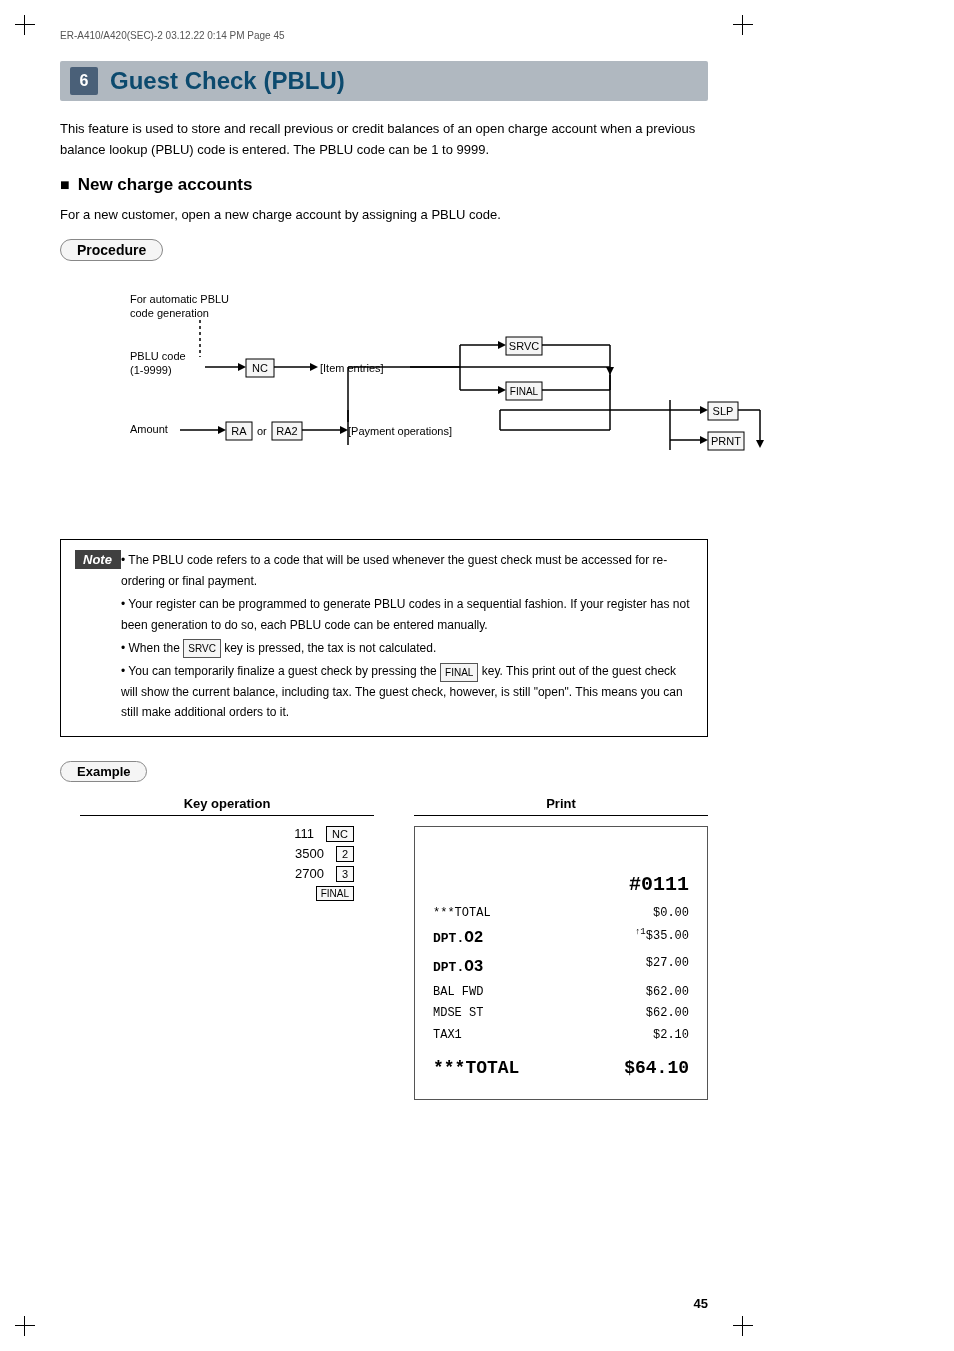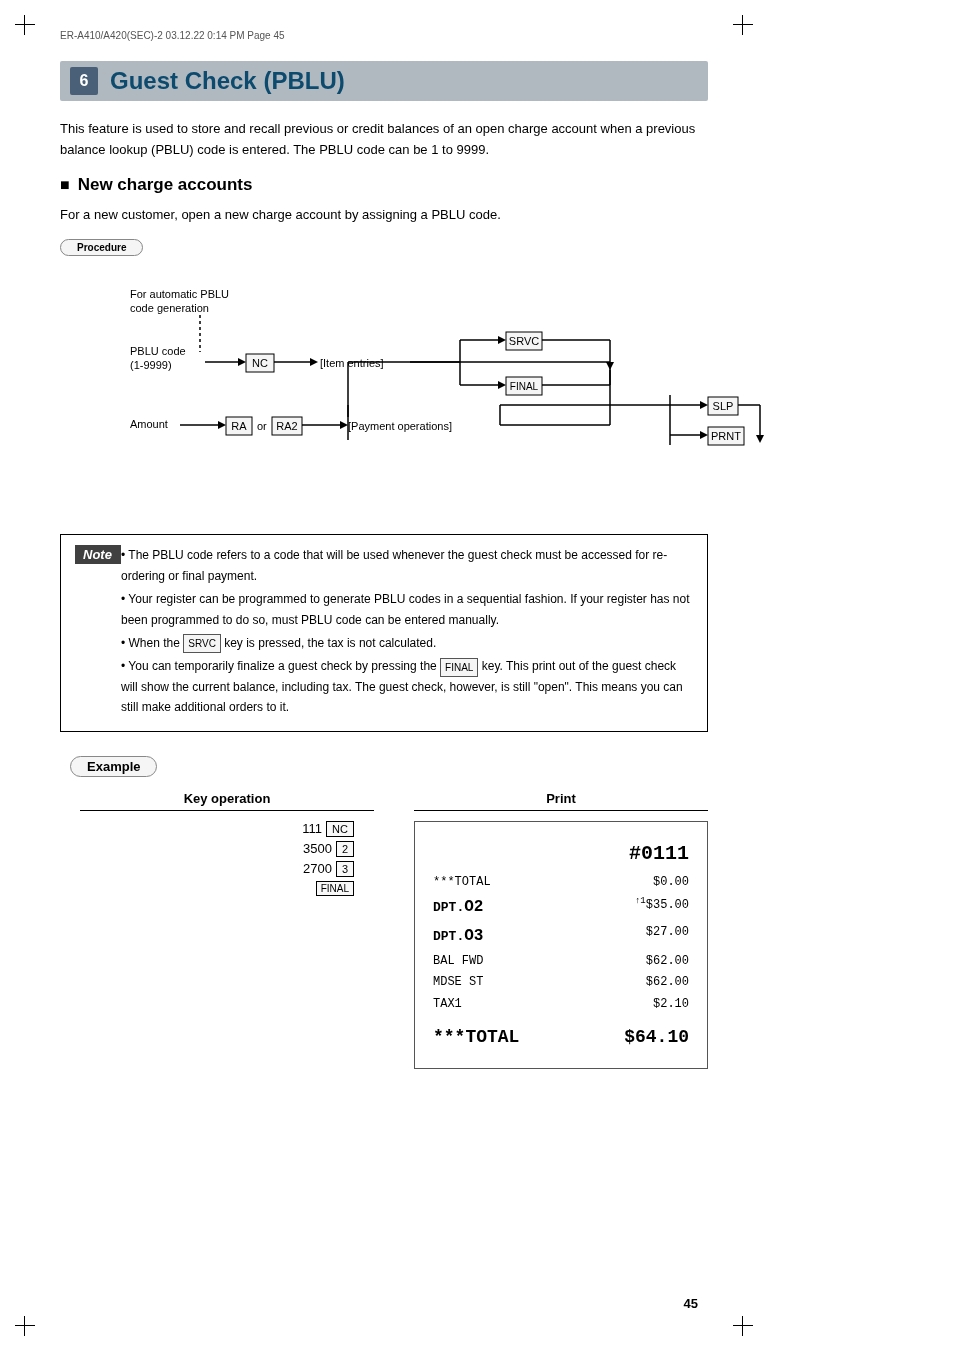--- a/index.html
+++ b/index.html
@@ -75,21 +75,21 @@
       content: '■';
       font-size: 16px;
     }
 
     
     .procedure-badge {
       display: inline-block;
       border: 1.5px solid #888;
       border-radius: 12px;
       padding: 2px 16px;
-      font-size: 10px;
+      font-size: 14px;
       font-weight: bold;
       margin-bottom: 14px;
       background: #f5f5f5;
     }
 
     
     .procedure-diagram {
       margin: 10px 0 24px 40px;
       position: relative;
     }
@@ -132,21 +132,20 @@
     
     .example-badge {
       display: inline-block;
       border: 1.5px solid #888;
       border-radius: 12px;
       padding: 2px 16px;
       font-size: 13px;
       font-weight: bold;
       margin-bottom: 14px;
       background: #f5f5f5;
-      margin-left: 10px;
     }
 
     
     .example-area {
       display: flex;
       gap: 40px;
       margin-left: 20px;
     }
 
     .key-operation-col {
@@ -177,21 +176,21 @@
     .key-entries {
       display: flex;
       flex-direction: column;
       align-items: flex-end;
       gap: 4px;
       padding-right: 20px;
     }
     .key-entry {
       display: flex;
       align-items: center;
-      gap: 4px;
+      gap: 12px;
       font-size: 13px;
       justify-content: flex-end;
     }
     .key-box {
       border: 1px solid #000;
       padding: 1px 5px;
       font-size: 11px;
       background: #f8f8f8;
     }
     .key-box-small {
@@ -208,38 +207,39 @@
       font-family: 'Courier New', Courier, monospace;
       font-size: 12px;
       line-height: 1.8;
       min-width: 240px;
       background: #fff;
     }
     .receipt-number {
       font-size: 20px;
       font-weight: bold;
       text-align: right;
+      margin-top: 26px;
     }
     .receipt-row {
       display: flex;
       justify-content: space-between;
     }
     .receipt-total-row {
       display: flex;
       justify-content: space-between;
       font-size: 18px;
       font-weight: bold;
       margin-top: 6px;
     }
 
     
     .page-number {
       position: absolute;
       bottom: 40px;
-      right: 70px;
+      right: 60px;
       font-size: 13px;
       font-weight: bold;
     }
 
     
     .inline-key {
       display: inline-block;
       border: 1px solid #555;
       padding: 0 4px;
       font-size: 10px;
@@ -390,21 +390,21 @@
         <text x="626" y="160" font-size="11" font-family="Arial" text-anchor="middle">PRNT</text>
       </svg>
     </div>
   </div>
 
   
   <div class="note-box">
     <div class="note-label"><em>Note</em></div>
     <div class="note-content">
       <p>The PBLU code refers to a code that will be used whenever the guest check must be accessed for re-ordering or final payment.</p>
-      <p>Your register can be programmed to generate PBLU codes in a sequential fashion. If your register has not been programmed to do so, must PBLU code can be entered manually.</p>
+      <p>Your register can be programmed to generate PBLU codes in a sequential fashion. If your register has not been generation to do so, each PBLU code can be entered manually.</p>
       <p>When the <span class="inline-key">SRVC</span> key is pressed, the tax is not calculated.</p>
       <p>You can temporarily finalize a guest check by pressing the <span class="inline-key">FINAL</span> key. This print out of the guest check will show the current balance, including tax. The guest check, however, is still "open". This means you can still make additional orders to it.</p>
     </div>
   </div>
 
   
   <div class="example-badge">Example</div>
 
   
   <div class="example-area">

